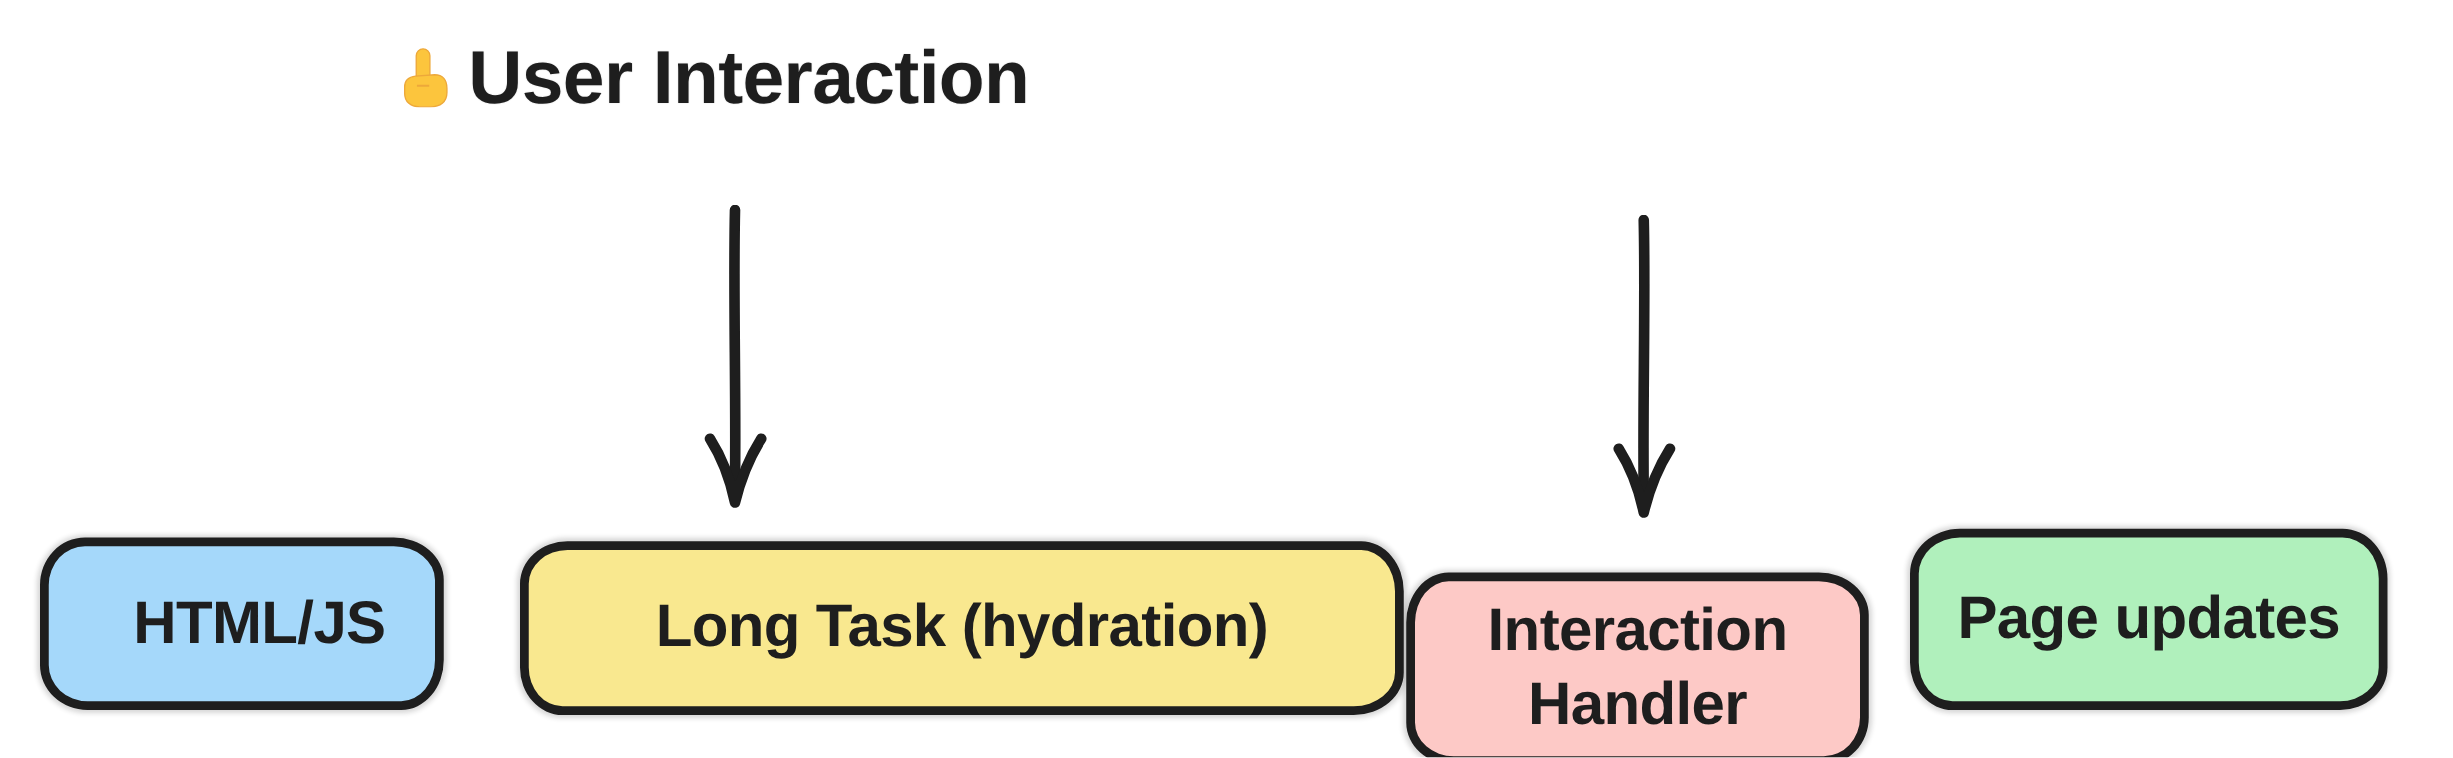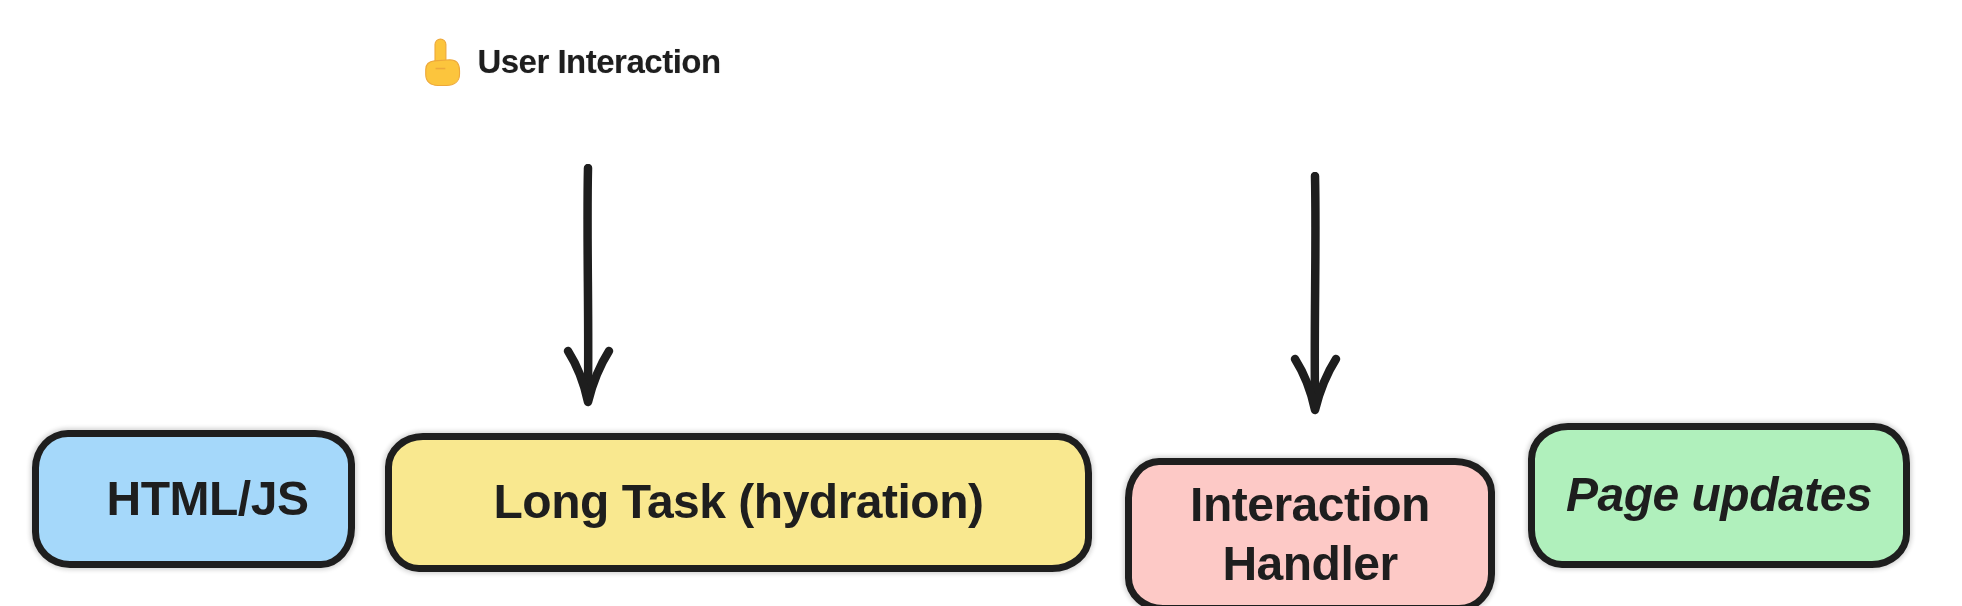--- a/index.html
+++ b/index.html
@@ -10,21 +10,21 @@
     background: #ffffff;
     font-family: "Liberation Sans", "DejaVu Sans", sans-serif;
     color: #1e1e1e;
     overflow: hidden;
   }
 
   
   .ann {
     position: absolute;
     text-align: right;
-    font-size: 33px;
+    font-size: 60px;
     font-weight: 600;
     line-height: 64px;
     letter-spacing: -0.5px;
     color: #1e1e1e;
     text-shadow: 0 0 1px rgba(30,30,30,0.25);
   }
   .ann .line1 {
     display: flex;
     align-items: center;
     justify-content: center;
@@ -103,25 +103,25 @@
 
   <svg class="arrow" id="arrow-processed" width="62" height="246" viewBox="0 0 62 246">
     <path d="M31 4 C 32.5 70 30 150 31 224" stroke="#1e1e1e" stroke-width="8.5" fill="none" stroke-linecap="round"></path>
     <path d="M11 187 Q 25 209 31 238 Q 38 209 52 187" stroke="#1e1e1e" stroke-width="8.5" fill="none" stroke-linecap="round" stroke-linejoin="round"></path>
   </svg>
 
   <div class="node" id="box-html-js" style="background-color: rgb(165, 216, 250); padding-left: 40px;">
     <span class="label">HTML/JS</span>
   </div>
 
-  <div class="node" id="box-long-task" style="background-color: rgb(249, 232, 143);">
+  <div class="node" id="box-long-task" style="background-color: rgb(249, 232, 143); margin-left: 31px;">
     <span class="label">Long Task (hydration)</span>
   </div>
 
   <div class="node" id="box-interaction-handler" style="background-color: rgb(253, 201, 198);">
     <span class="label">Interaction Handler</span>
   </div>
 
-  <div class="node" id="box-page-updates" style="background-color: rgb(176, 240, 188); font-style: italic;">
+  <div class="node" id="box-page-updates" style="background-color: rgb(176, 240, 188);">
     <span class="label">Page updates</span>
   </div>
 
 </div>
 
 </body></html>

